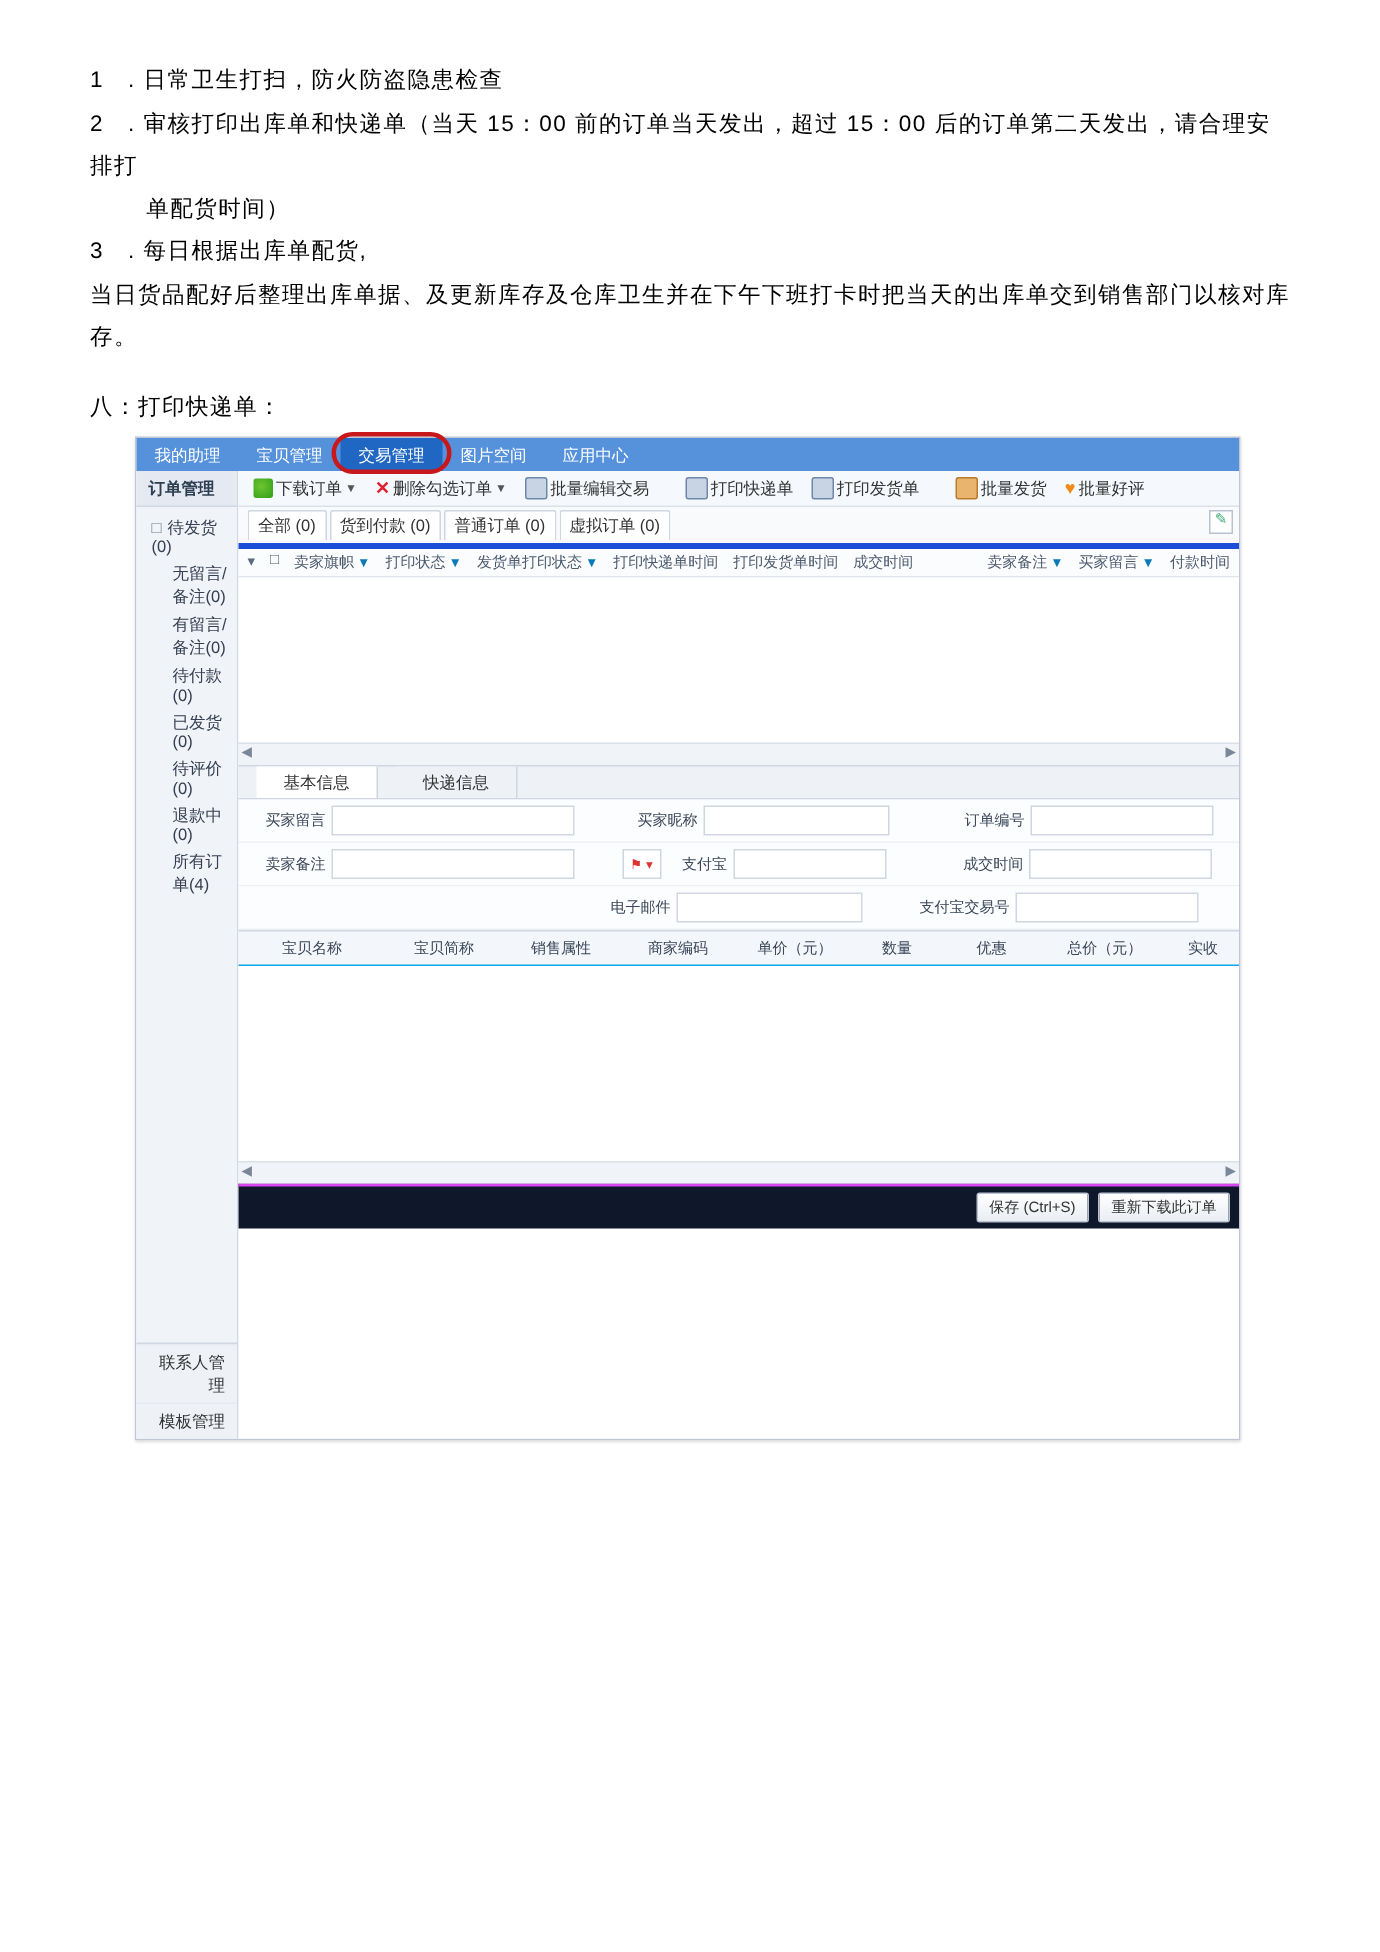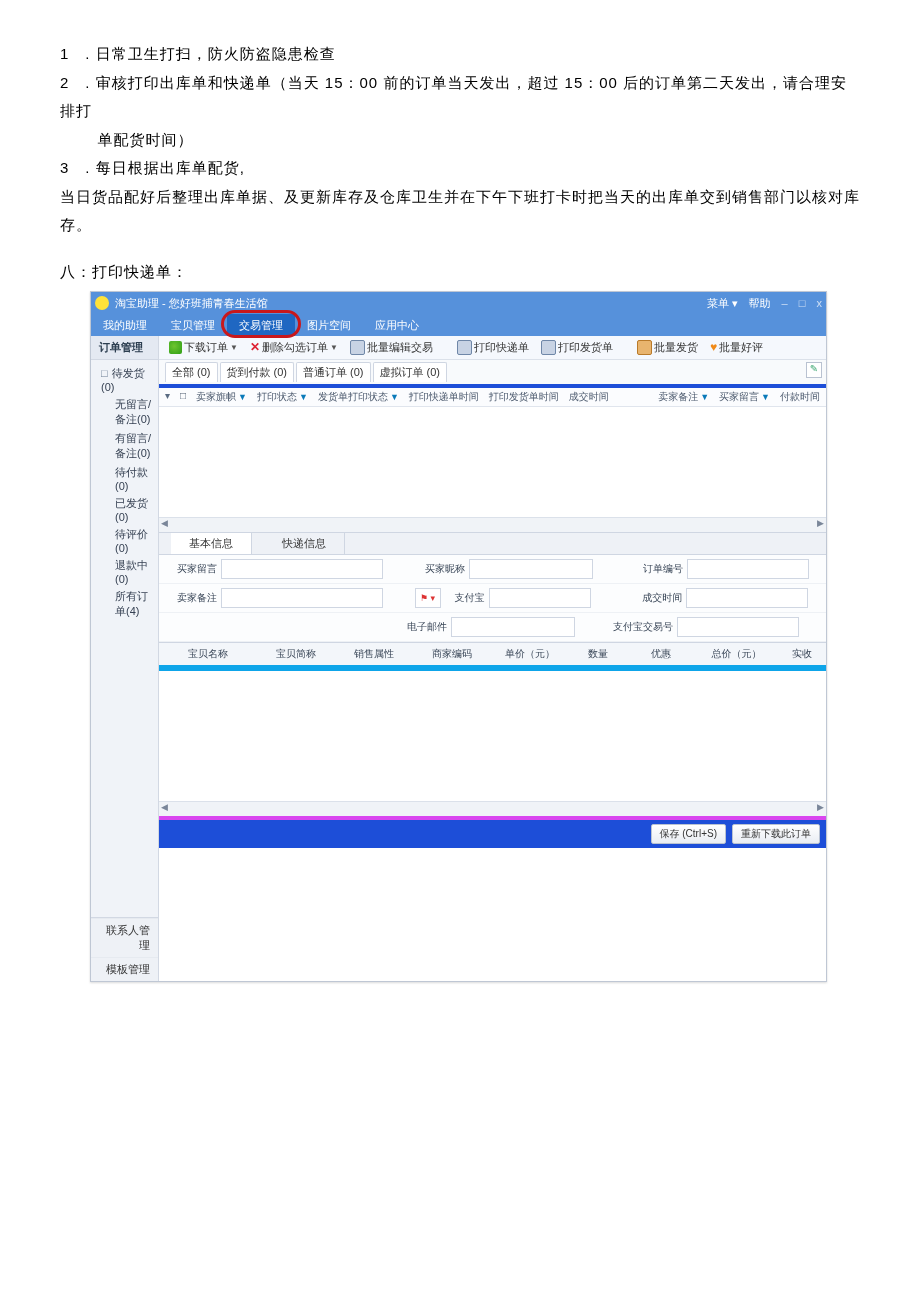--- a/index.html
+++ b/index.html
@@ -55,54 +55,42 @@
   .info-tabs { display:flex; border-top:1px solid #cfd6e2; border-bottom:1px solid #cfd6e2; background:#eef1f6; }
   .info-tab { padding:3px 18px; border-right:1px solid #cfd6e2; background:#fff;margin-left:12px; }
   .info-tab.inactive { background:#eef1f6; }
 
   .form-row { display:flex; align-items:center; padding:4px 6px; gap:4px; background:#fcfdfe; border-bottom:1px solid #eef1f5; }
   .flabel { width:52px; text-align:right; color:#3a4758; white-space:nowrap; font-size:10px; }
   .finput { height:18px; border:1px solid #cfd6e2; background:#fff; }
   .w1 { width:160px; } .w2 { width:122px; } .w3 { width:120px; }
   .flag-sel { width:24px; height:18px; border:1px solid #cfd6e2; background:#fff; display:flex; align-items:center; justify-content:center; font-size:9px; color:#d33; }
 
-  .grid2-head { display:flex; background:#f3f6fa; border-top:1px solid #cfd6e2; border-bottom:6px solid #0ea5e9; padding:2px 0; font-size:10px; color:#3a4758; }
+  .grid2-head { display:flex; background:#f3f6fa; border-top:1px solid #cfd6e2; border-bottom:1px solid #0ea5e9; padding:2px 0; font-size:10px; color:#3a4758; }
   .g2 { text-align:center; padding:2px 4px; }
   .grid2-body { height:130px; background:#fff; }
 
-  .bottom-bar { display:flex; justify-content:flex-end; gap:6px; padding:4px 6px; background:#1d4ed8; border-top:4px solid #d946ef;text-align:right; }
+  .bottom-bar { display:flex; justify-content:flex-end; gap:6px; padding:4px 6px; background:#0f172a; border-top:2px solid #d946ef;text-align:right; }
   .btn { padding:2px 8px; border:1px solid #b9c2d1; background:linear-gradient(#fff,#e9edf3); border-radius:2px; font-size:10px; }
 </style>
 </head>
 <body>
 
 <div class="doc-text">
   <p>1 . 日常卫生打扫，防火防盗隐患检查</p>
   <p>2 . 审核打印出库单和快递单（当天 15：00 前的订单当天发出，超过 15：00 后的订单第二天发出，请合理安排打</p>
   <p class="indent">单配货时间）</p>
   <p>3 . 每日根据出库单配货,</p>
   <p>当日货品配好后整理出库单据、及更新库存及仓库卫生并在下午下班打卡时把当天的出库单交到销售部门以核对库</p>
   <p>存。</p>
   <div class="blank"></div>
   <p>八：打印快递单：</p>
 </div>
 
 <div class="app-wrap">
-  <div class="titlebar">
-    <span class="t-logo"></span>
-    <span class="t-title">淘宝助理 - 您好班捕青春生活馆</span>
-    <span class="t-spacer"></span>
-    <span class="t-right">
-      <span><span>菜单</span> ▾</span>
-      <span>帮助</span>
-      <span class="sep">–</span>
-      <span class="sep">□</span>
-      <span class="sep">x</span>
-    </span>
-  </div>
   <div class="menubar">
     <span class="menu-item">我的助理</span>
     <span class="menu-item">宝贝管理</span>
     <span class="menu-item active">
       <span>交易管理</span>
       <span class="circ"></span>
     </span>
     <span class="menu-item">图片空间</span>
     <span class="menu-item">应用中心</span>
   </div>

